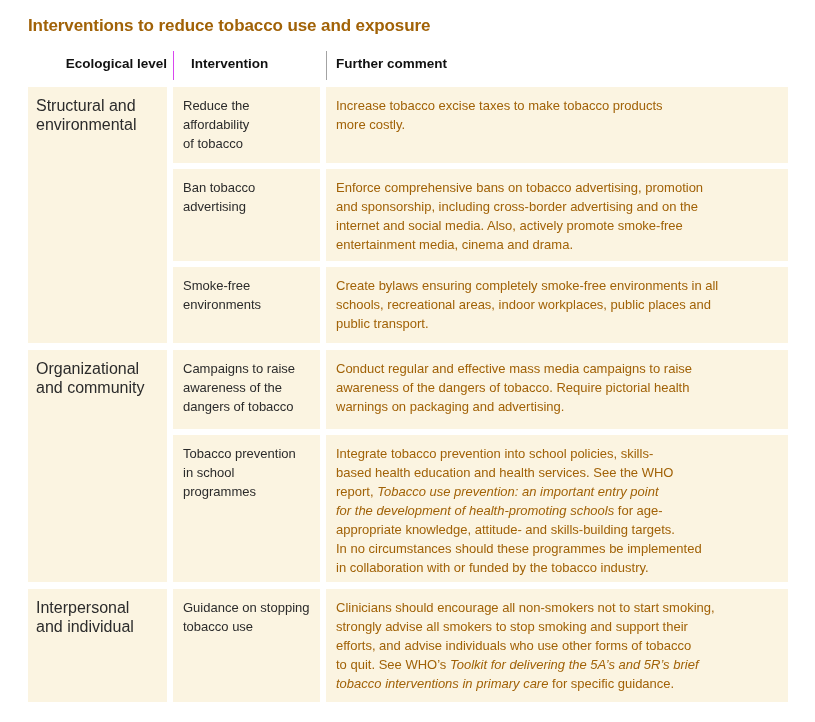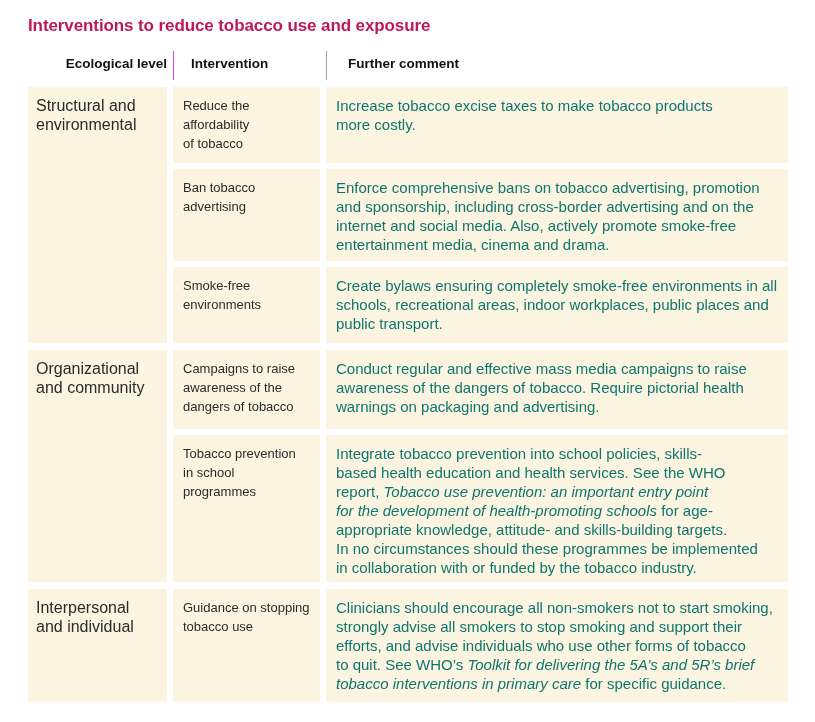--- a/index.html
+++ b/index.html
@@ -8,36 +8,36 @@
     width: 815px; height: 722px;
     font-family: "Liberation Sans", "DejaVu Sans", sans-serif;
     color: #262626;
     overflow: hidden;
   }
   .page { padding: 16px 27px 0 28px; }
 
   .page-title {
     font-size: 17px;
     font-weight: 700;
-    color: #be185d;
+    color: #a16207;
     letter-spacing: -0.1px;
     margin-bottom: 15px;
   }
 
   .tbl { width: 760px; }
 
   
   .header-row { display: flex; align-items: stretch; margin-bottom: 7px; }
   .hcell {
     font-size: 13.5px; font-weight: 700; color: #111111;
     padding: 5px 6px 9px 6px;
   }
   .hcell.h1 { width: 145px; text-align: right; }
   .hcell.h2 { width: 153px; border-left: 1px solid #d946ef; padding-left: 17px; }
-  .hcell.h3 { flex: 1; border-left: 1px solid #a3a3a3; padding-left: 21px; }
+  .hcell.h3 { flex: 1; border-left: 1px solid #a3a3a3; padding-left: 9px; }
 
   
   .group { display: flex; align-items: stretch; margin-bottom: 7px; }
   .group:last-child { margin-bottom: 0; }
   .level-cell {
     width: 139px; margin-right: 6px;
     background: #f2deb2;
     padding: 9px 8px 9px 8px;
     font-size: 16px; line-height: 19px;
     white-space: pre-line;
@@ -49,23 +49,23 @@
   .intervention-cell {
     width: 147px; margin-right: 6px;
     padding: 9px 6px 9px 10px;
     font-size: 13px; line-height: 19px;
     white-space: pre-line;
     color: #2b2b2b;
   }
   .comment-cell {
     flex: 1;
     padding: 9px 8px 9px 10px;
-    font-size: 15px; line-height: 19px;
+    font-size: 13px; line-height: 19px;
     white-space: pre-line;
-    color: #0f766e;
+    color: #a16207;
   }
   .comment-cell i { font-style: italic; }
 
   
   .mh72  { min-height: 72px; border-radius: 11px; }
   .mh94  { min-height: 92px; }
   .mh67  { min-height: 70px; }
   .mh74  { min-height: 73px; }
   .mh146 { min-height: 147px; }
   .mh106 { min-height: 108px; }

